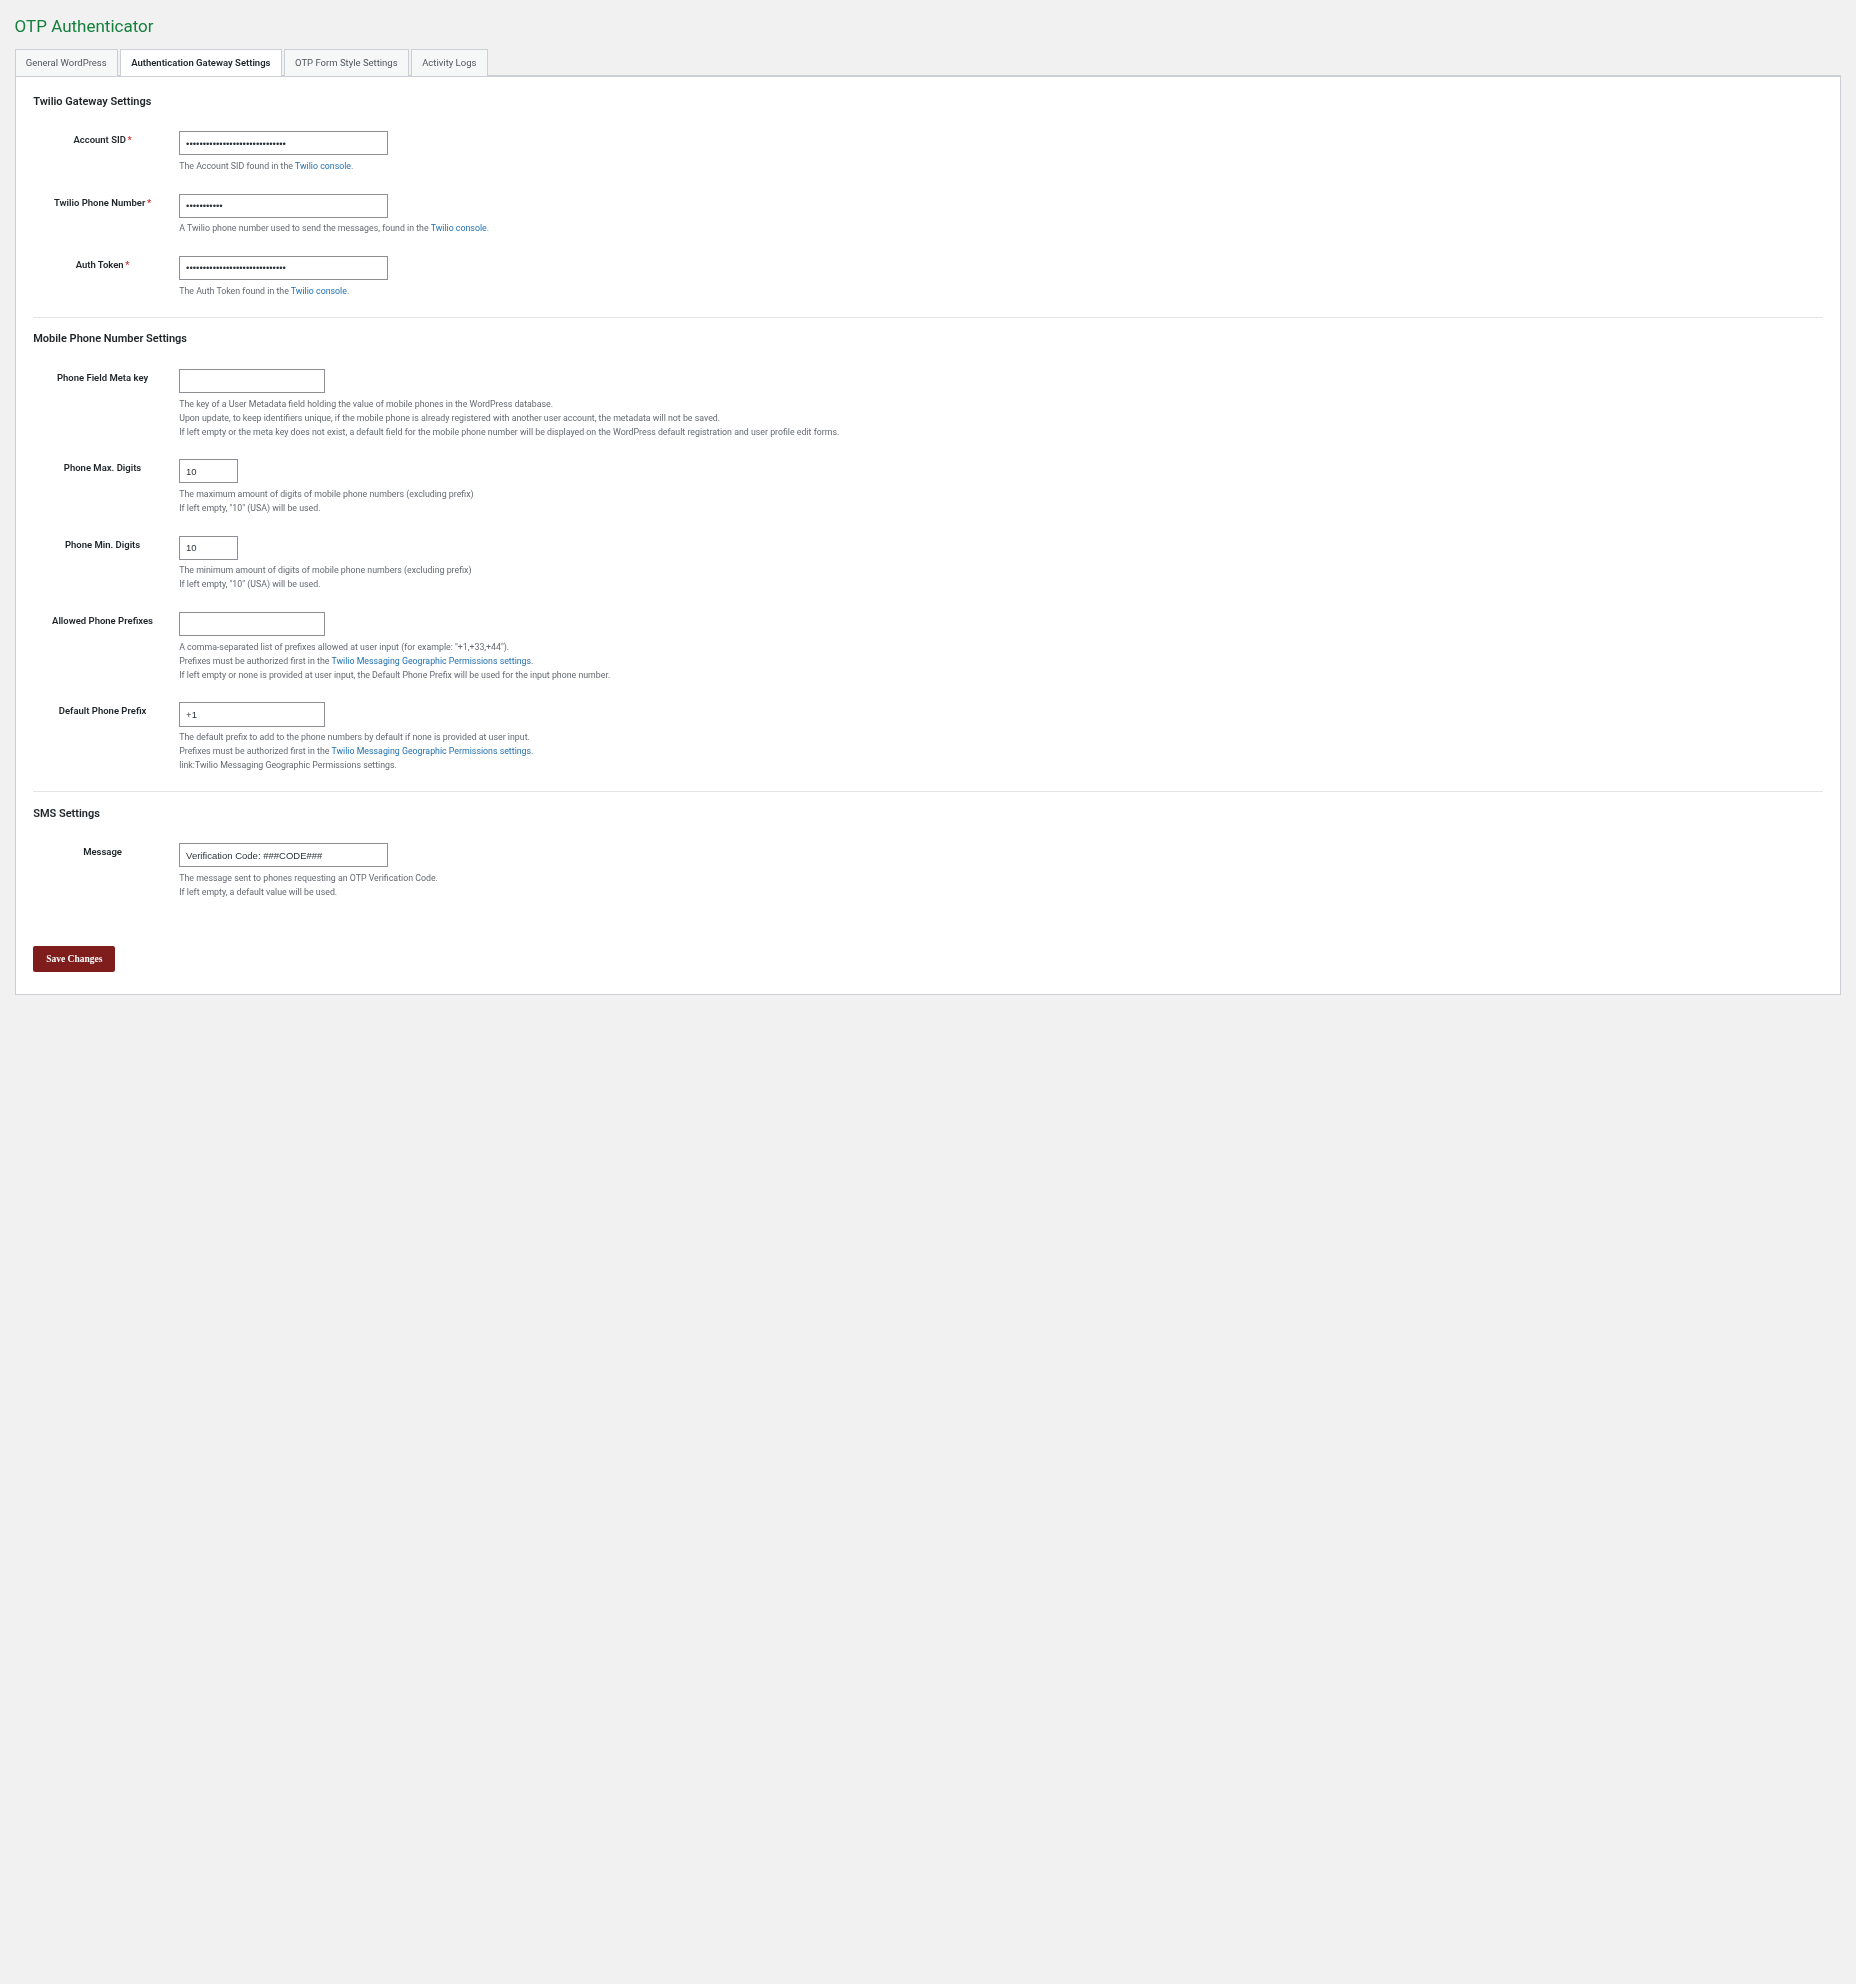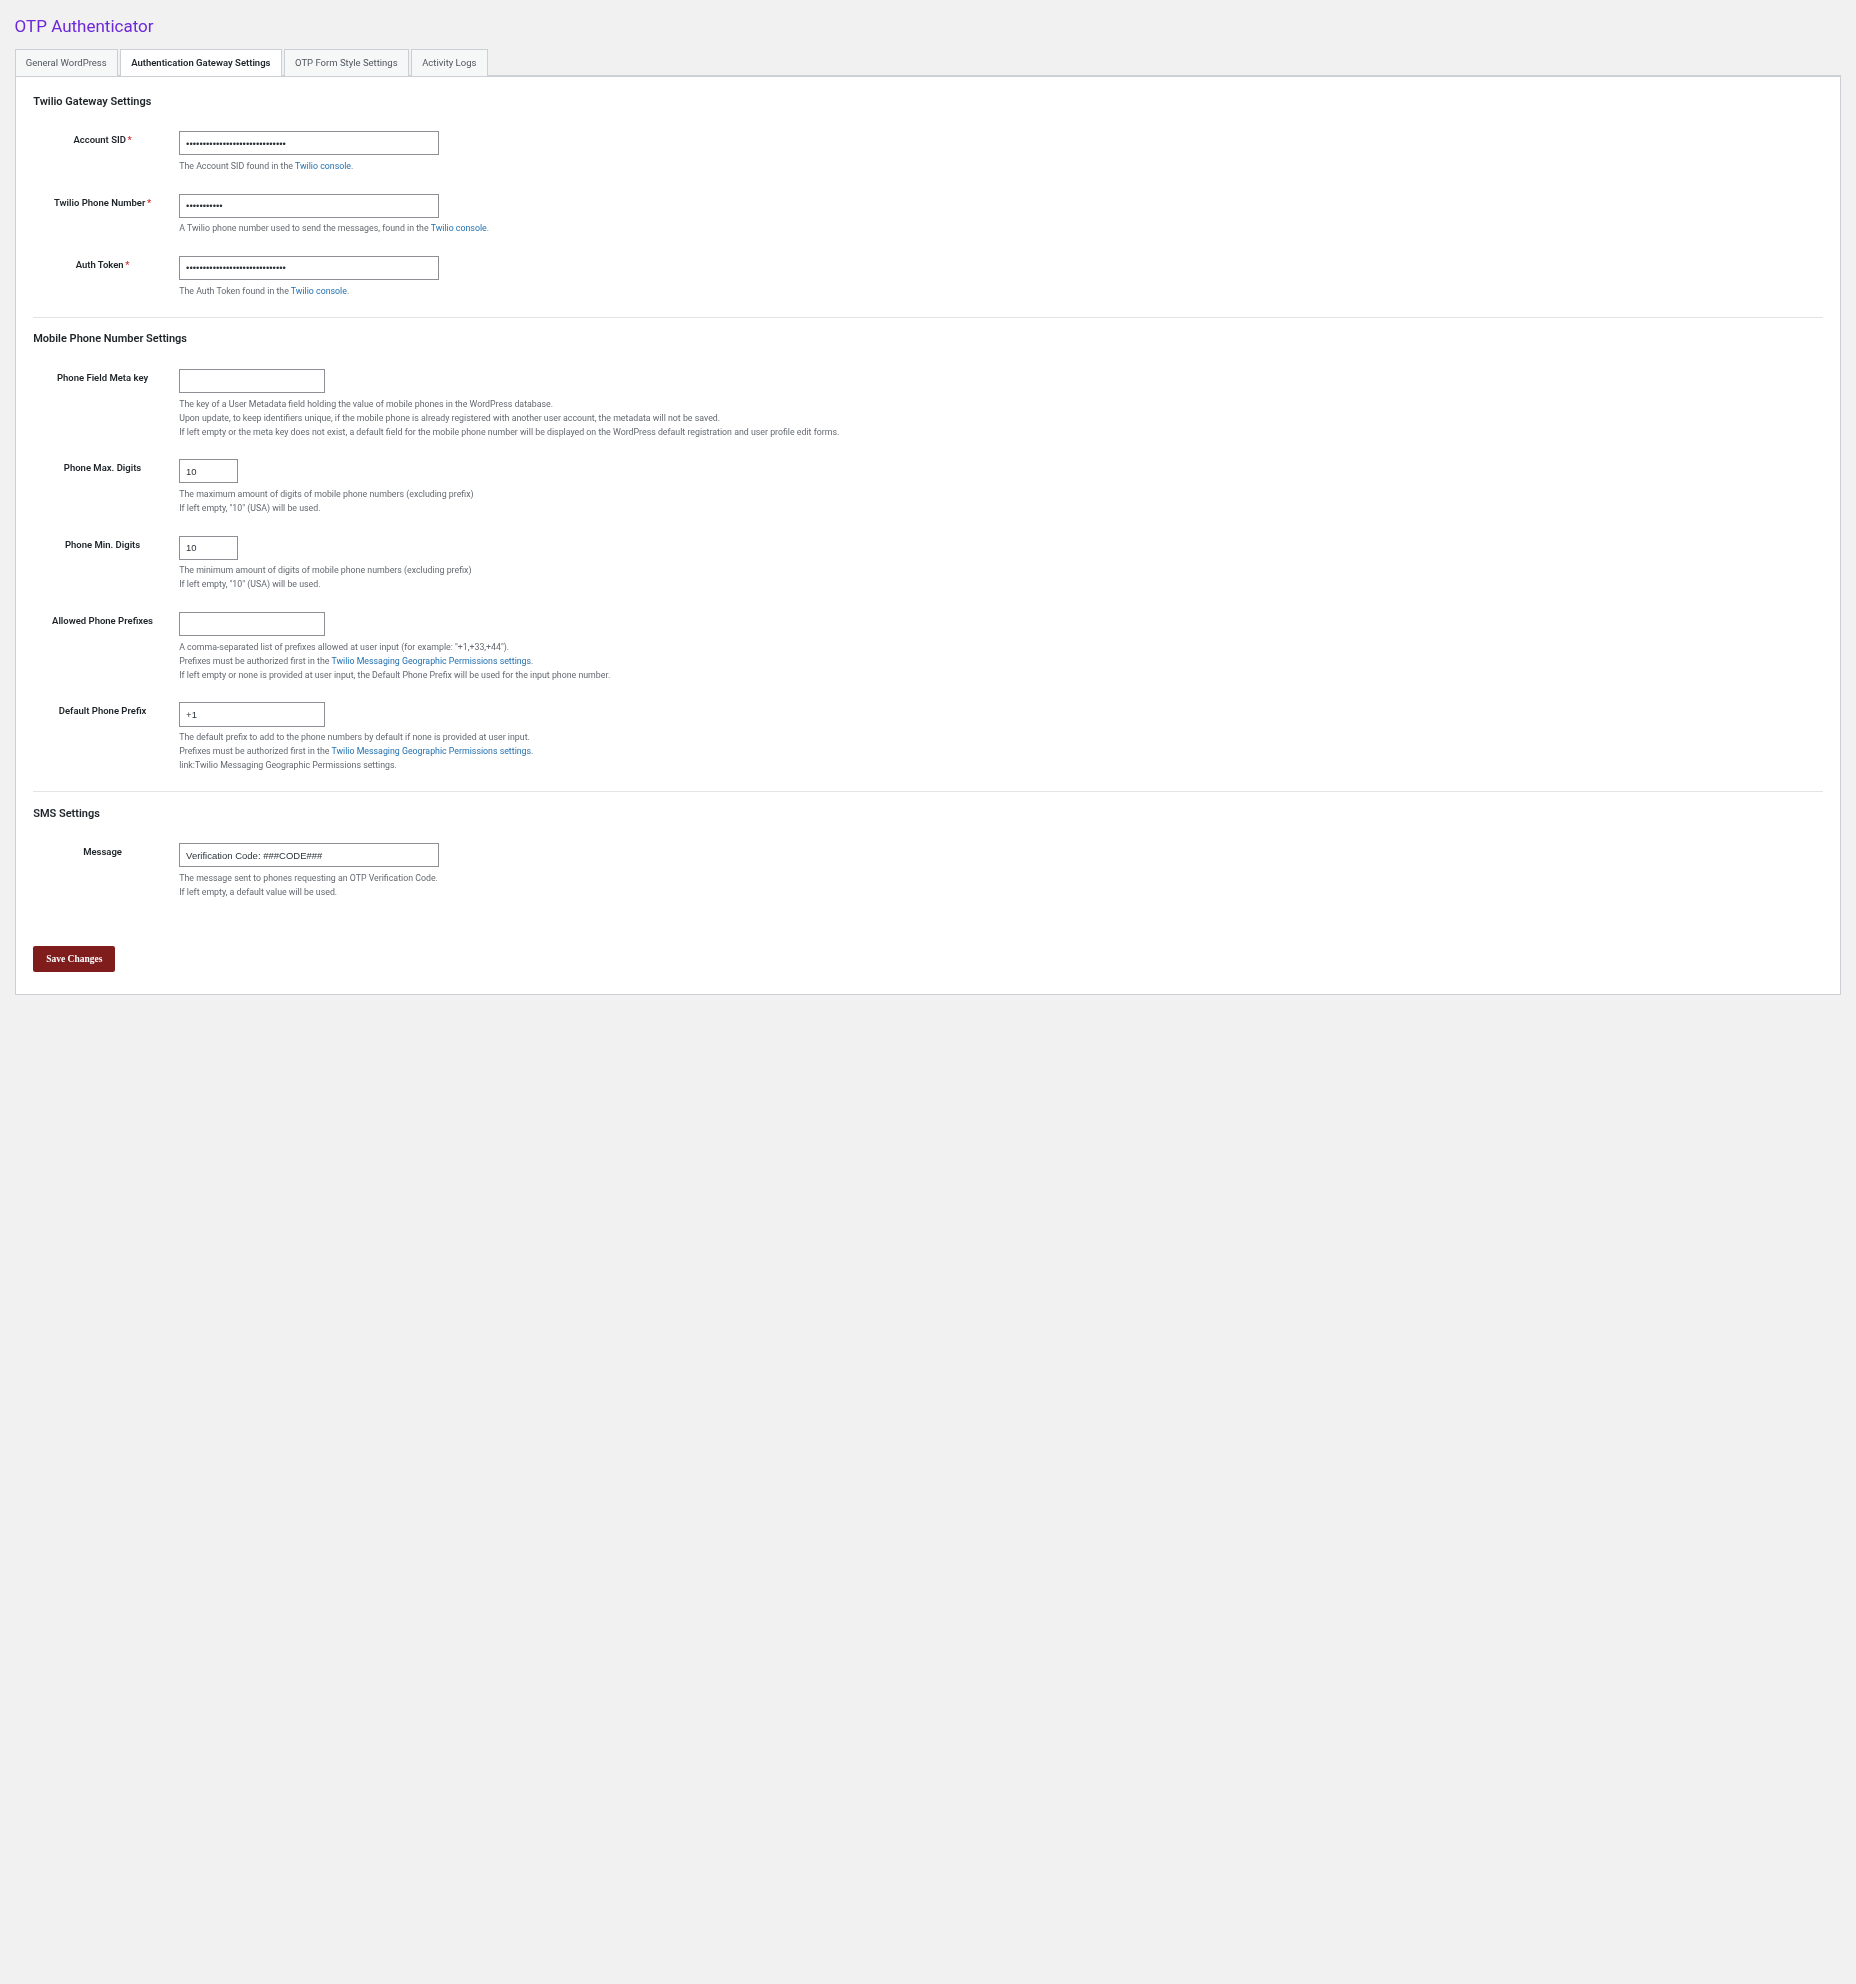--- a/index.html
+++ b/index.html
@@ -6,21 +6,21 @@
     body {
       font-family: -apple-system, BlinkMacSystemFont, "Segoe UI", Roboto, Oxygen, sans-serif;
       font-size: 9.5px;
       background: #f1f1f1;
       color: #3c434a;
       padding: 14.6px;
     }
     .page-title {
       font-size: 17px;
       font-weight: 400;
-      color: #6d28d9;
+      color: #15803d;
       margin-bottom: 11.7px;
       line-height: 1.3;
     }
     .tabs {
       display: flex;
       flex-wrap: wrap;
       gap: 0;
       margin-bottom: 0;
       border-bottom: 0.7px solid #ccd0d4;
     }
@@ -86,21 +86,21 @@
     input[type="text"],
     input[type="password"] {
       border: 0.7px solid #8c8f94;
       border-radius: 0;
       padding: 4.4px 5.9px;
       font-size: 9.5px;
       color: #2c3338;
       background: #fff;
       line-height: 1.4;
     }
-    .input-wide { width: 260px; }
+    .input-wide { width: 209px; }
     .input-short { width: 59px; }
     .input-medium { width: 146px; }
     .description {
       font-size: 8.8px;
       color: #646970;
       margin-top: 3.7px;
       line-height: 1.6;
     }
     .description a {
       color: #2271b1;

